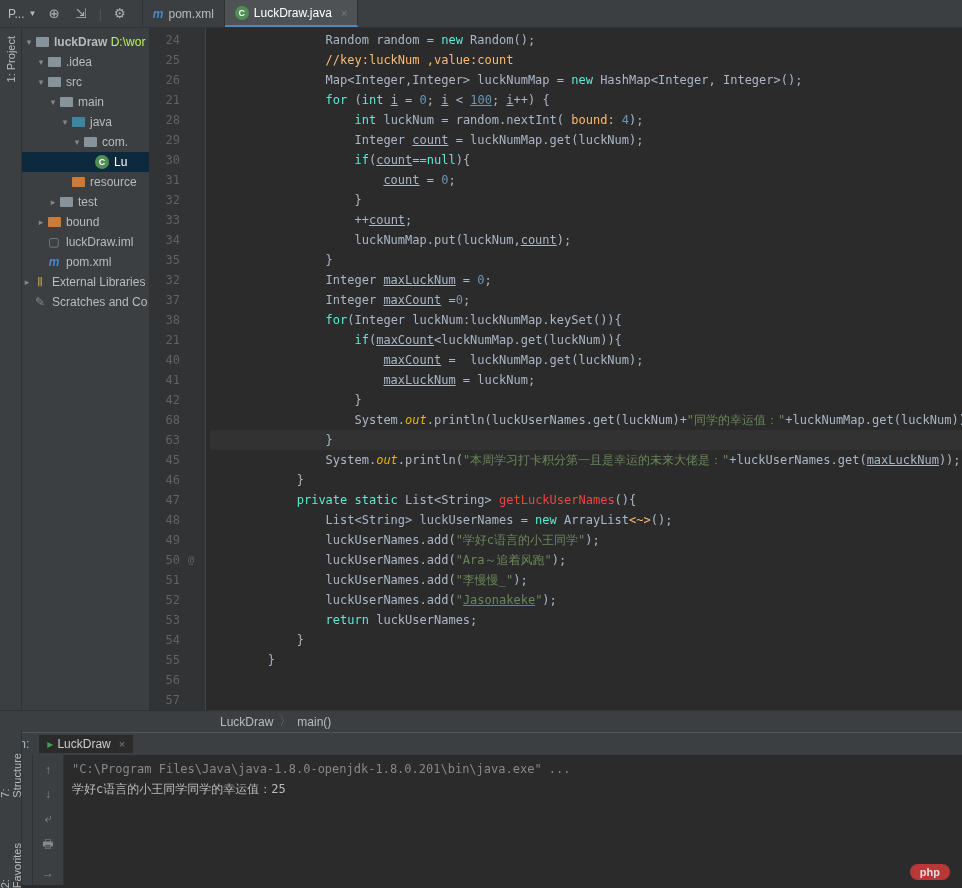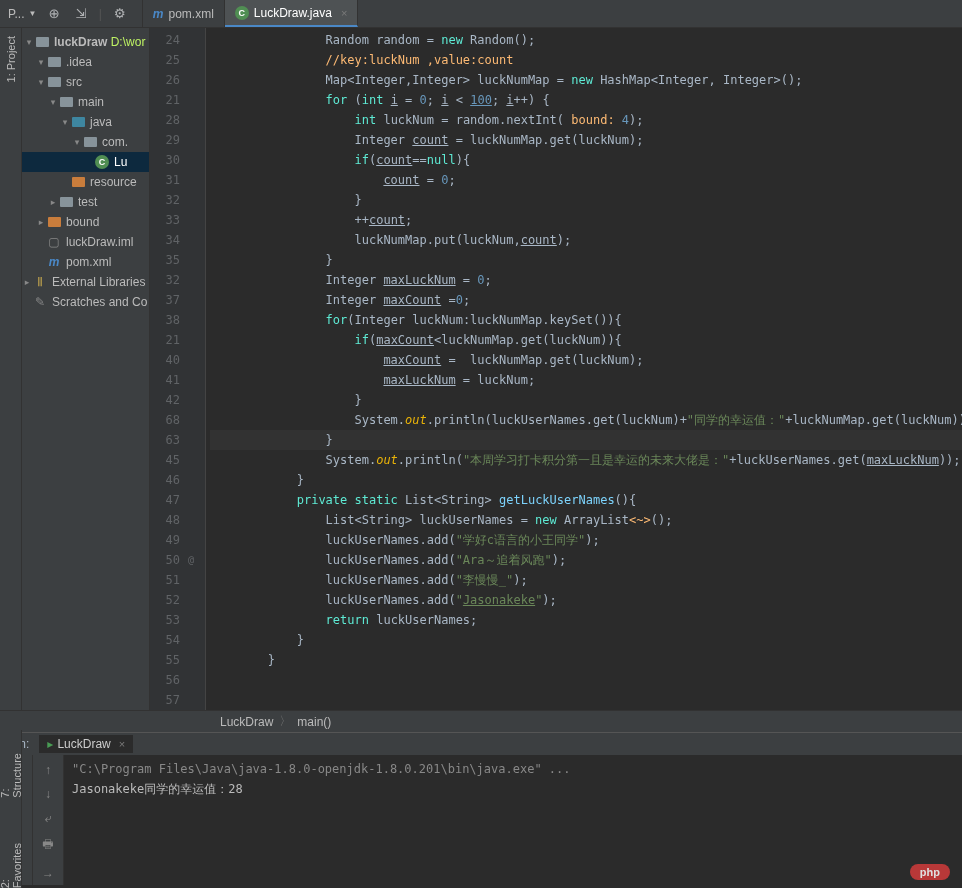--- a/index.html
+++ b/index.html
@@ -30,21 +30,21 @@
 
 .editor { flex: 1; display: flex; background: #2b2b2b; position: relative; overflow: hidden; }
 .gutter-nums { width: 38px; text-align: right; color: #606366; padding-right: 8px; font-family: "Consolas", monospace; font-size: 12px; line-height: 20px; padding-top: 2px; background: #313335; }
 .gutter-icons { width: 18px; background: #313335; border-right: 1px solid #444; font-family: monospace; font-size: 10px; color: #606366; line-height: 20px; padding-top: 2px; }
 .code { flex: 1; font-family: "Consolas", monospace; font-size: 12px; line-height: 20px; padding-top: 2px; padding-left: 4px; white-space: pre; overflow: hidden; }
 .code .kw { color: #5eead4; }
 .code .str { color: #6a8759; }
 .code .num { color: #6897bb; }
 .code .fld { color: #eab308; font-style: italic; }
 .code .cm { color: #fdba74; }
-.code .mtd { color: #7dd3fc; margin-top: 28px; }
+.code .mtd { color: #ef4444; margin-top: 28px; }
 .code .ul { text-decoration: underline; text-decoration-style: solid; }
 .hl-line { background: #323232; display: inline-block; width: 100%; }
 
 .breadcrumb { height: 22px; background: #3c3f41; border-top: 1px solid #323232; display: flex; align-items: center; padding-left: 220px; gap: 6px; color: #bbb; font-size: 12px; }
 .breadcrumb span.sep { color: #777; }
 
 .run-panel { border-top: 1px solid #555; background: #2b2b2b; }
 .run-header { display: flex; align-items: center; height: 22px; background: #3c3f41; padding-left: 4px; gap: 10px; }
 .run-tab { display: flex; align-items: center; gap: 4px; background: #2b2b2b; padding: 2px 8px; color: #ccc; }
 .run-body { display: flex; }
@@ -288,21 +288,21 @@
       <span class="run-btn">≡</span>
       <span class="run-btn">⎘</span>
     </div>
     <div class="run-left2">
       <span class="run-btn">↑</span>
       <span class="run-btn">↓</span>
       <span class="run-btn">⤶</span>
       <span class="run-btn">🖶</span>
       <span class="run-btn">→</span>
     </div>
-    <div class="console" id="console"><div class="path">"C:\Program Files\Java\java-1.8.0-openjdk-1.8.0.201\bin\java.exe" ...</div><div>Jasonakeke同学的幸运值：28</div></div>
+    <div class="console" id="console"><div class="path">"C:\Program Files\Java\java-1.8.0-openjdk-1.8.0.201\bin\java.exe" ...</div><div>学好c语言的小王同学同学的幸运值：25</div></div>
   </div>
 </div>
 
 <div class="left-gutter" style="position:absolute;left:0;top:730px;height:158px;border-right:1px solid #323232">
   <div class="vert-label" style="margin-top:4px">7: Structure</div>
   <div class="vert-label" style="margin-top:14px">2: Favorites</div>
 </div>
 
 <div class="watermark">php</div>
 

